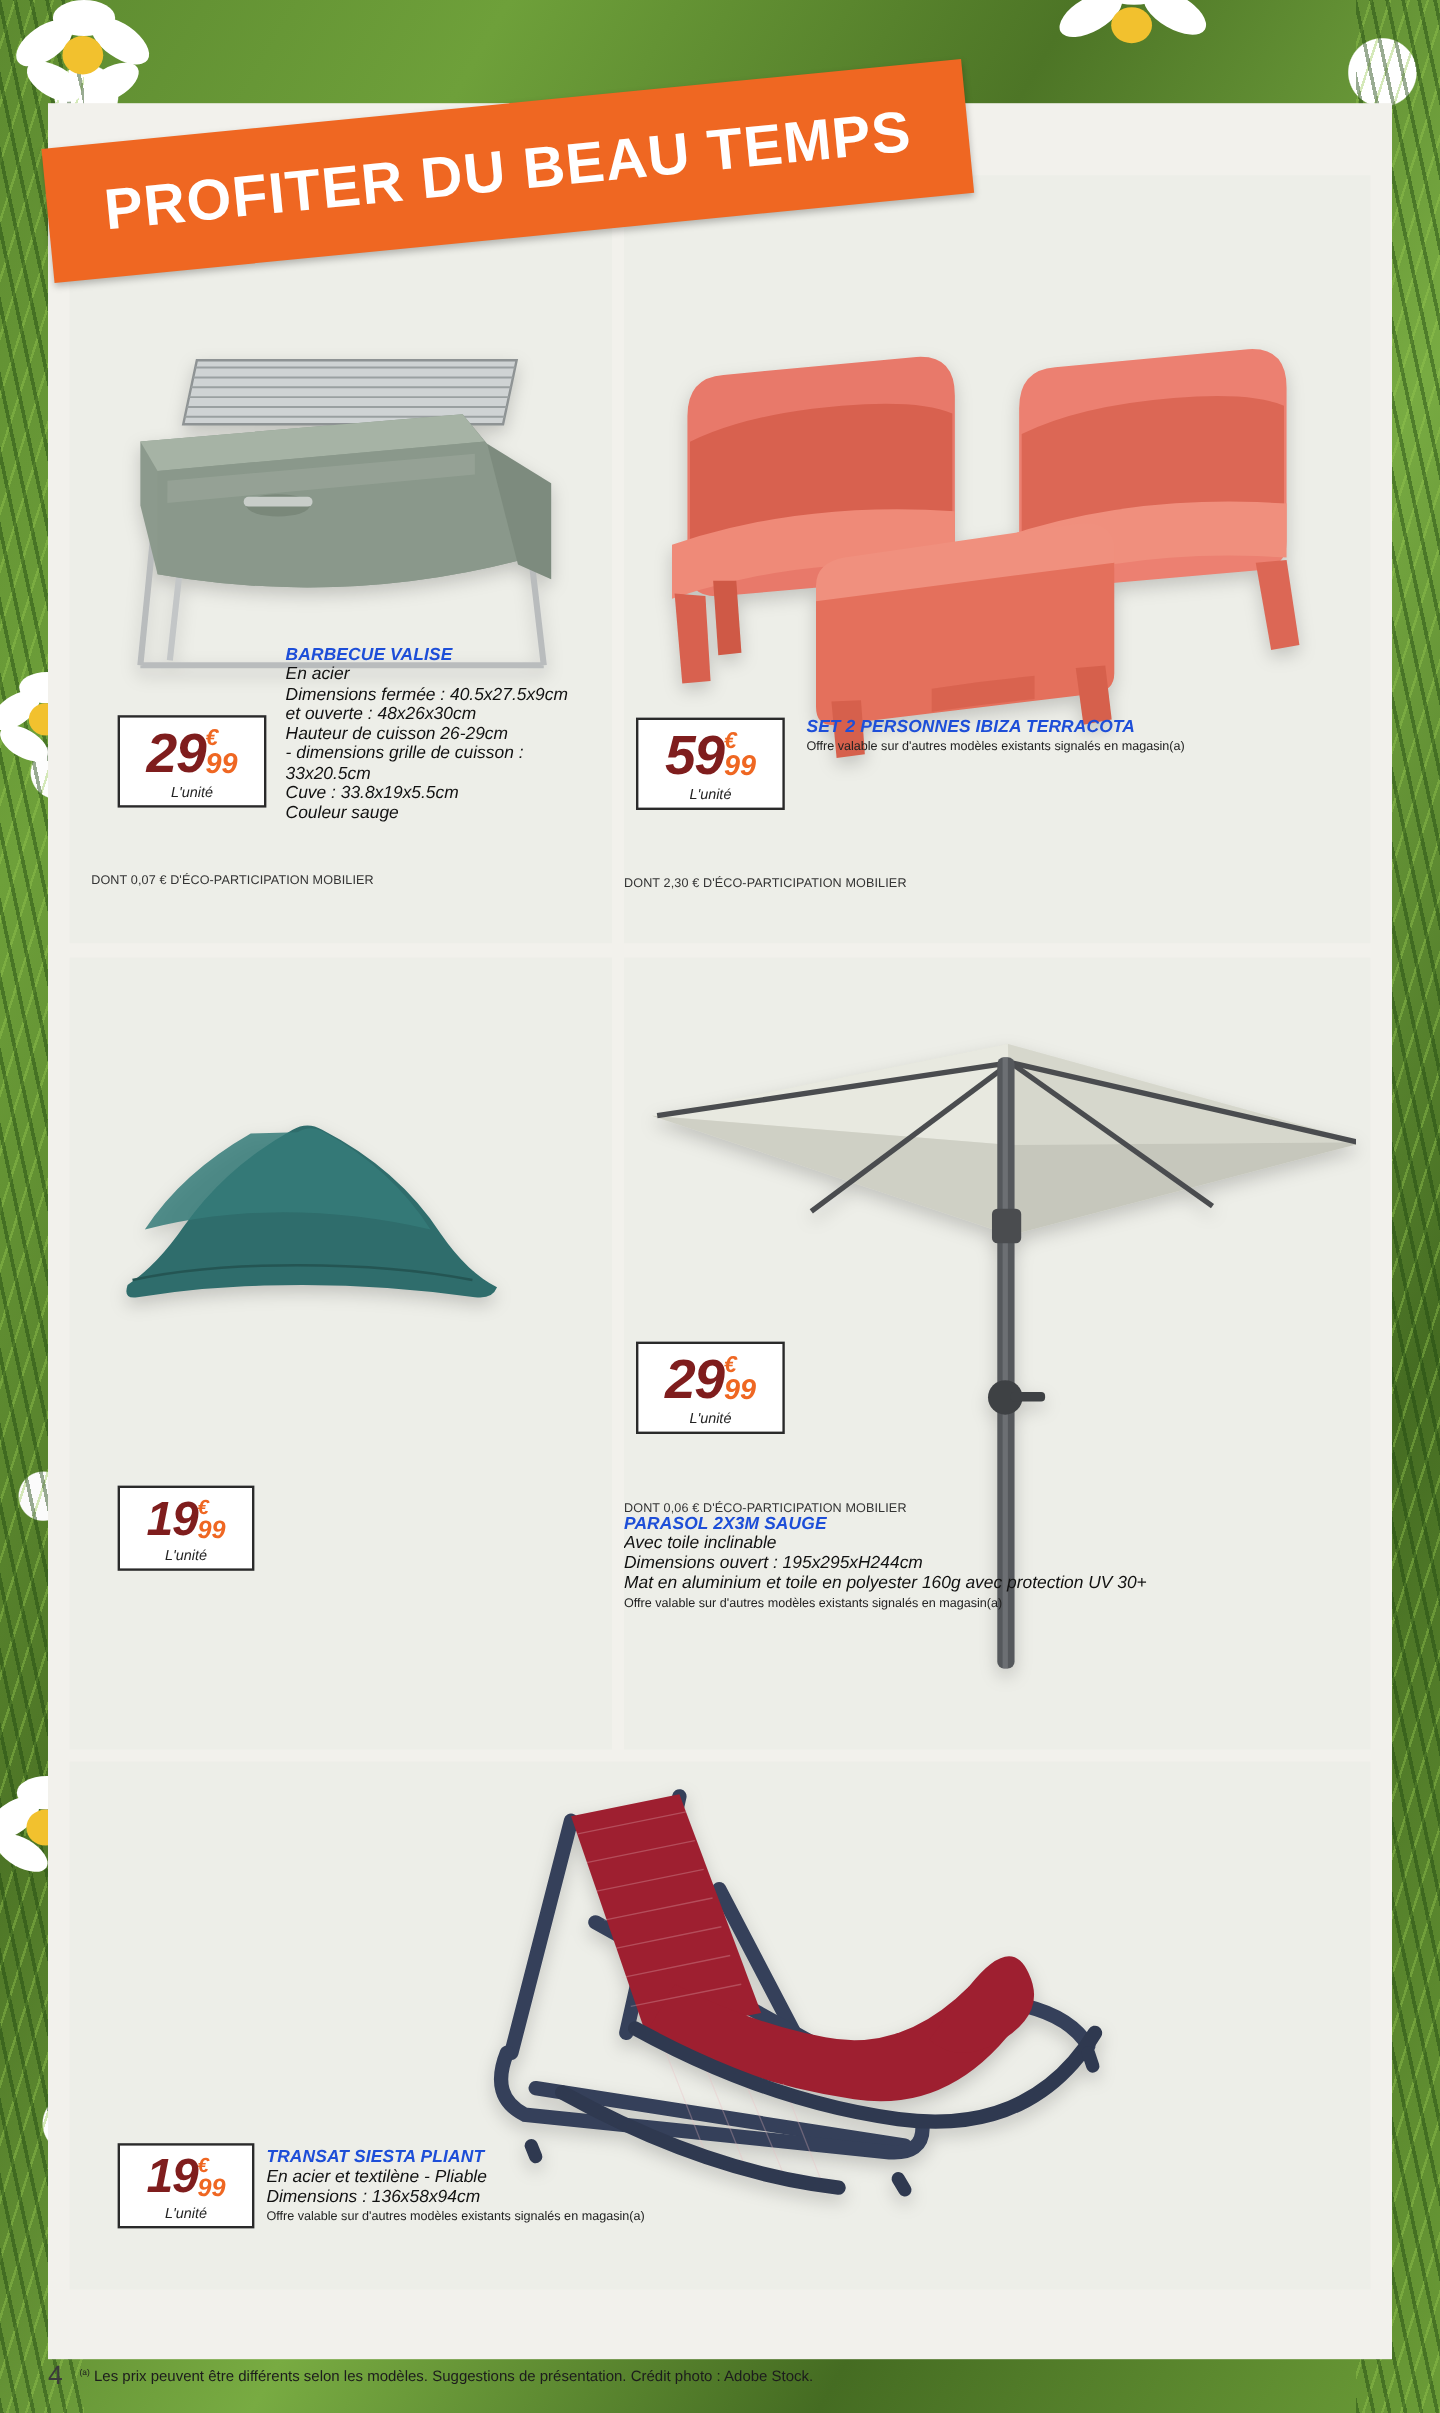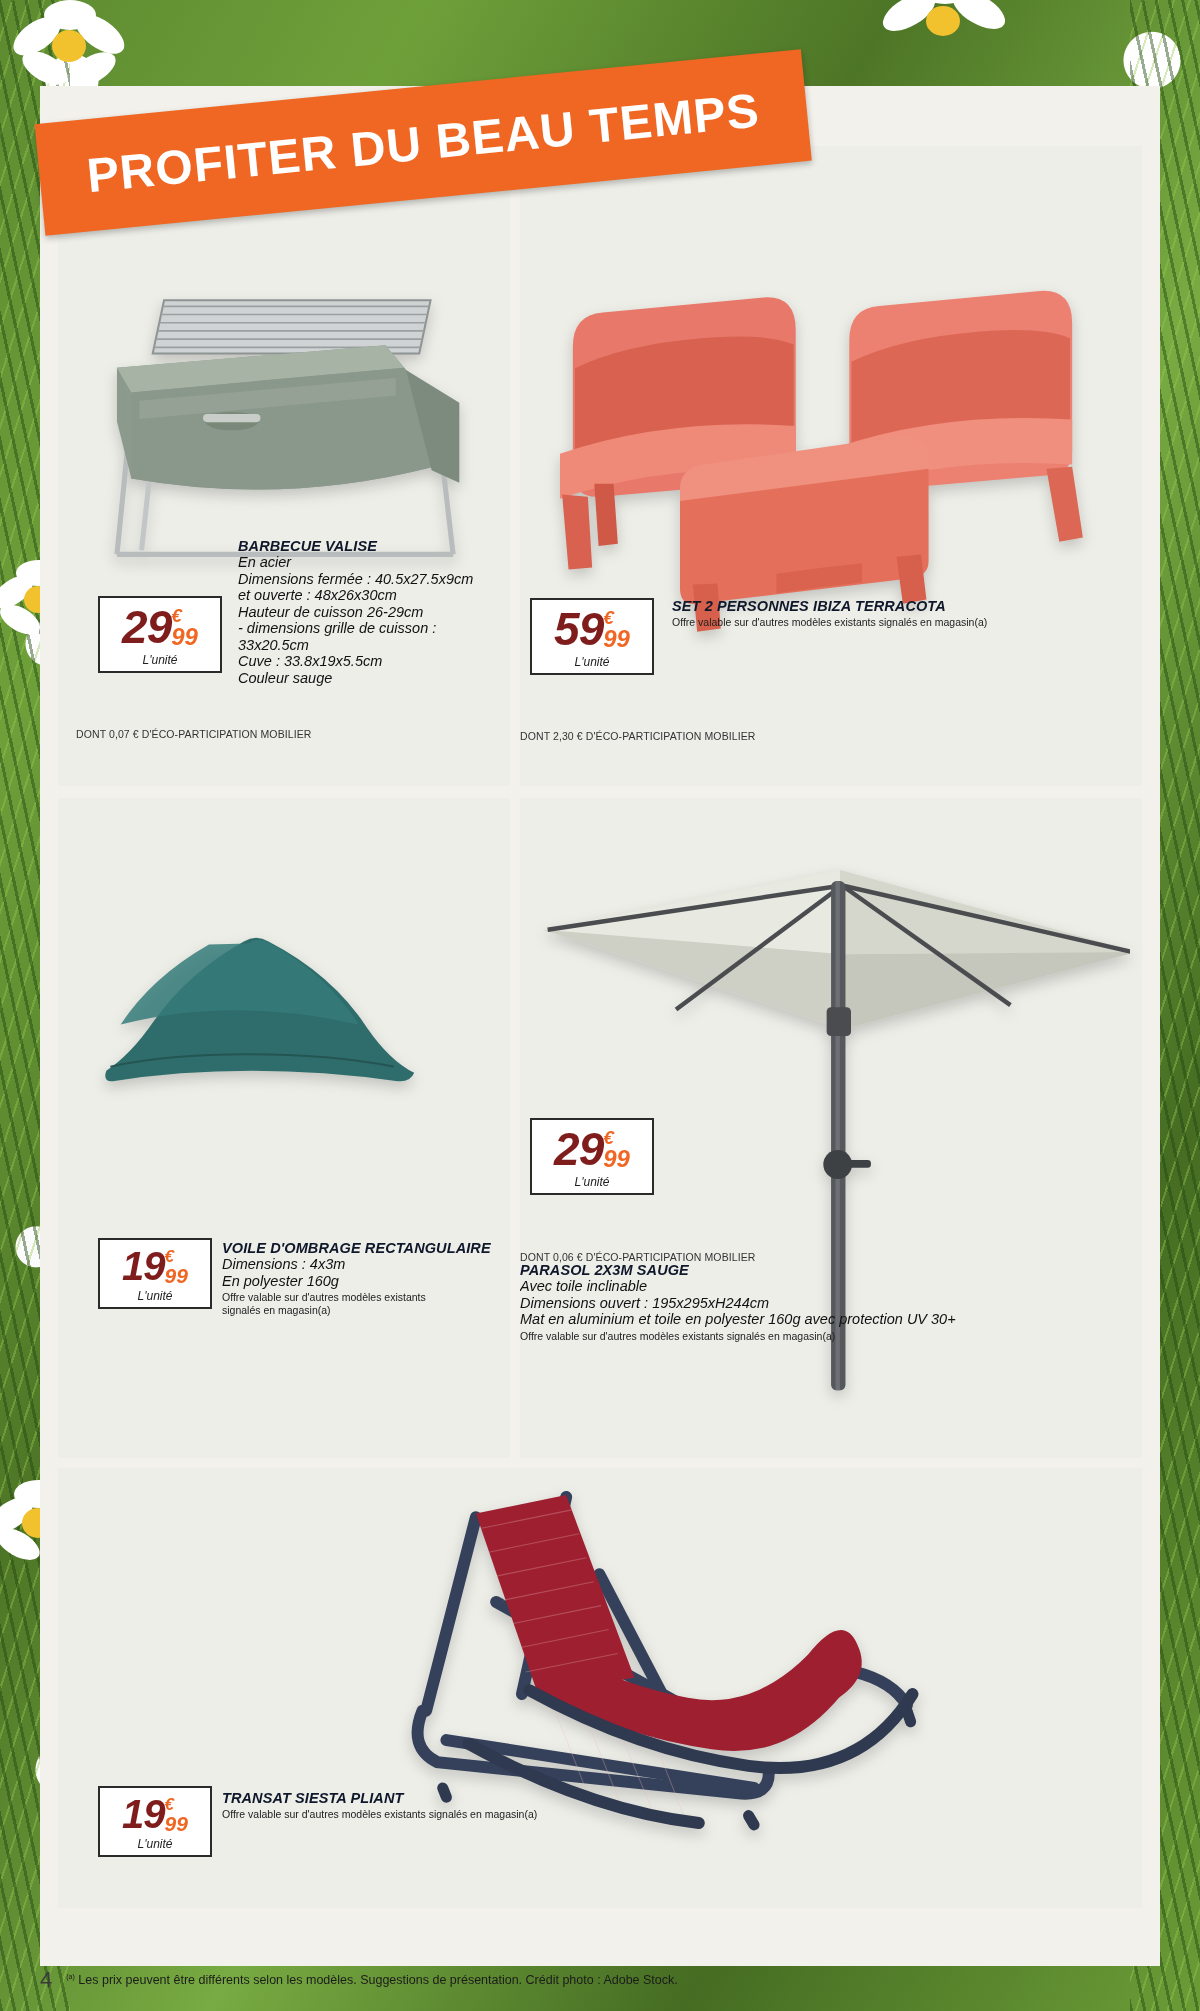--- a/index.html
+++ b/index.html
@@ -68,21 +68,21 @@
   .price-int { color:#7f1d1d; font-size:46px; font-weight:bold; font-style:italic; letter-spacing:-1px; }
   .price-sym { color:#ef6722; font-size:19px; font-weight:bold; font-style:italic; margin-top:2px; }
   .price-dec { color:#ef6722; font-size:24px; font-weight:bold; font-style:italic; align-self:flex-end; }
   .price-sub { font-size:12px; font-style:italic; color:#222; margin-top:3px; }
   .price-box.small .price-int { font-size:40px; }
   .price-box.small .price-sym { font-size:17px; }
   .price-box.small .price-dec { font-size:21px; }
 
   .eco { position:absolute; font-size:10.5px; color:#333; letter-spacing:.1px;margin-top:29px; }
 
-  .ptitle { font-size:14.5px; font-weight:bold; font-style:italic; color:#0f172a; letter-spacing:.1px; }
+  .ptitle { font-size:14.5px; font-weight:bold; font-style:italic; color:#1d4ed8; letter-spacing:.1px; }
   .pdesc { font-size:14.5px; font-style:italic; color:#111; line-height:1.14; }
   .pnote { font-size:10.5px; color:#222; line-height:1.2; }
   .sup { font-size:7px; vertical-align:super; }
 
   .info { position:absolute; }
 
   
   .footer { position:absolute; left:40px; bottom:18px; width:1120px; display:flex; align-items:center; }
   .pagenum { font-size:22px; color:#3b3b3b; margin-right:14px; }
   .footnote { font-size:12.5px; color:#1c1c1c; }
@@ -244,27 +244,20 @@
       <div class="price-row">
         <span class="price-int">19</span>
         <span style="display:flex;flex-direction:column;align-items:flex-start;">
           <span class="price-sym">€</span>
           <span class="price-dec">99</span>
         </span>
       </div>
       <div class="price-sub">L'unité</div>
     </div>
 
-    <div class="info" style="left:164px;top:442px;width:280px;">
-      <div class="ptitle">VOILE D'OMBRAGE RECTANGULAIRE</div>
-      <div class="pdesc" style="white-space:pre-line;">Dimensions : 4x3m
-En polyester 160g</div>
-      <div class="pnote" style="margin-top:2px;white-space:pre-line;">Offre valable sur d'autres modèles existants
-signalés en magasin(a)</div>
-    </div>
   </div>
 
   <div class="card" style="left:480px;top:712px;width:622px;height:660px;">
     <svg class="photo shadow" viewBox="0 0 560 560" style="left:-10px;top:10px;width:620px;height:620px;">
 
       <path d="M30 110 L298 56 L566 130 L300 200 Z" fill="#dfe0d6"></path>
       <path d="M30 110 L298 56 L300 132 Z" fill="#e8e9e0"></path>
       <path d="M298 56 L566 130 L300 132 Z" fill="#d6d7cc"></path>
       <path d="M30 110 L300 132 L300 200 Z" fill="#cfd0c5"></path>
       <path d="M566 130 L300 132 L300 200 Z" fill="#c6c7bc"></path>
@@ -362,20 +355,22 @@
           <span class="price-dec">99</span>
         </span>
       </div>
       <div class="price-sub">L'unité</div>
     </div>
 
     <div class="eco" style="left:18px;top:420px;">DONT 0,22 € D'ÉCO-PARTICIPATION MOBILIER</div>
 
     <div class="info" style="left:164px;top:322px;width:460px;">
       <div class="ptitle">TRANSAT SIESTA PLIANT</div>
+      <div class="pdesc" style="white-space:pre-line;">En acier et textilène - Pliable
+Dimensions : 136x58x94cm</div>
       <div class="pnote" style="margin-top:2px;">Offre valable sur d'autres modèles existants signalés en magasin(a)</div>
     </div>
   </div>
 
 </div>
 
 <div class="footer">
   <span class="pagenum">4</span>
   <span class="footnote">
     <span class="sup">(a)</span>

